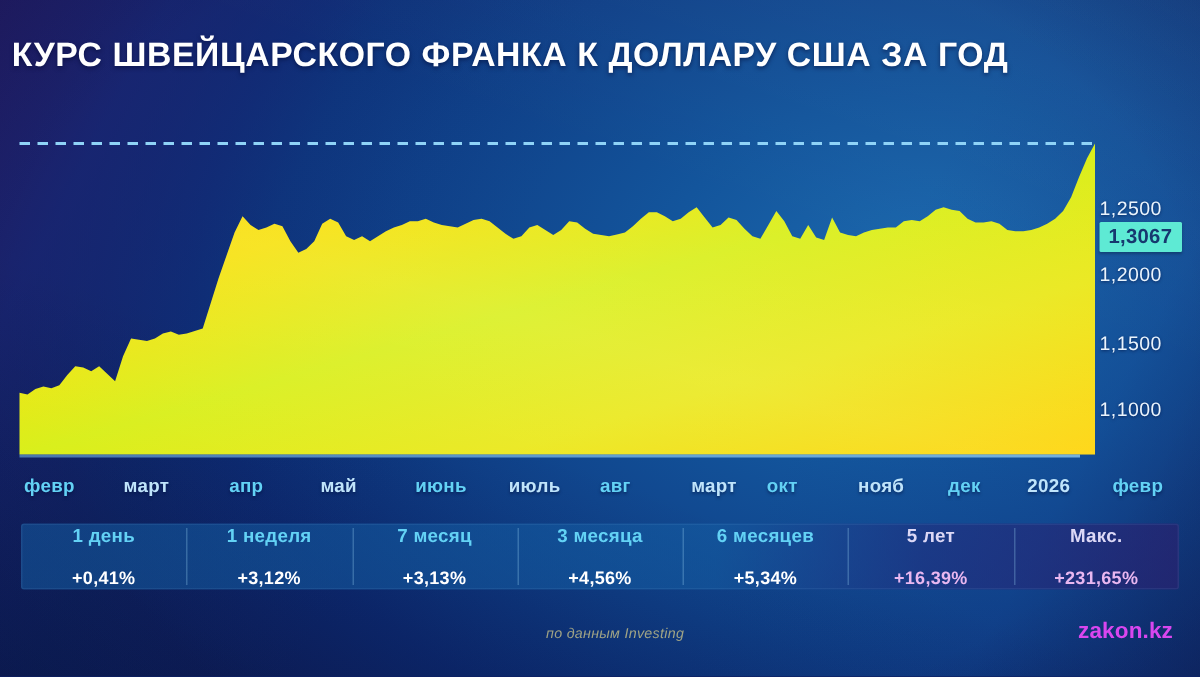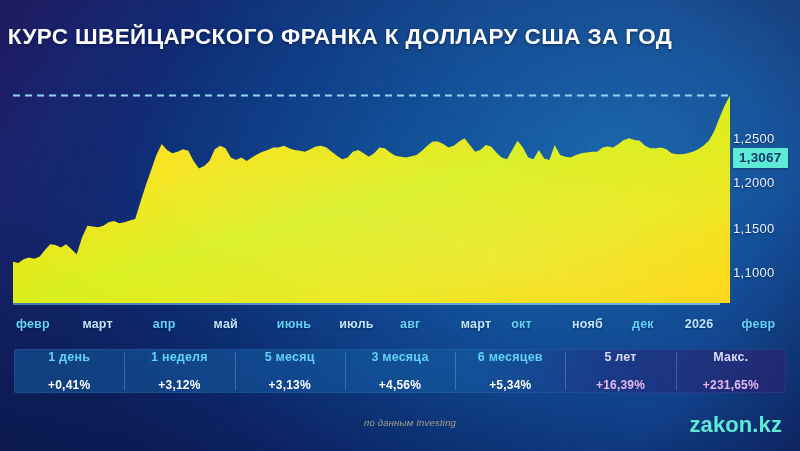--- a/index.html
+++ b/index.html
@@ -202,22 +202,22 @@
     color: #b9b788;
     font-size: 9.5px;
     font-style: italic;
     letter-spacing: 0.2px;
     opacity: 0.85;
   }
   .brand {
     position: absolute;
     right: 18px;
     top: 412px;
-    color: #5eead4;
-    font-size: 22px;
+    color: #d946ef;
+    font-size: 15px;
     font-weight: bold;
     letter-spacing: 0.1px;
   }
 </style>
 </head>
 <body>
 
 <div id="page">
 
   <div class="bg-base"></div>
@@ -278,21 +278,21 @@
   <div class="stats" id="stats-strip">
       <div class="stat">
         <div class="stat-label">1 день</div>
         <div class="stat-value">+0,41%</div>
       </div>
       <div class="stat">
         <div class="stat-label">1 неделя</div>
         <div class="stat-value">+3,12%</div>
       </div>
       <div class="stat">
-        <div class="stat-label">5 месяц</div>
+        <div class="stat-label">7 месяц</div>
         <div class="stat-value">+3,13%</div>
       </div>
       <div class="stat">
         <div class="stat-label">3 месяца</div>
         <div class="stat-value">+4,56%</div>
       </div>
       <div class="stat">
         <div class="stat-label">6 месяцев</div>
         <div class="stat-value">+5,34%</div>
       </div>

